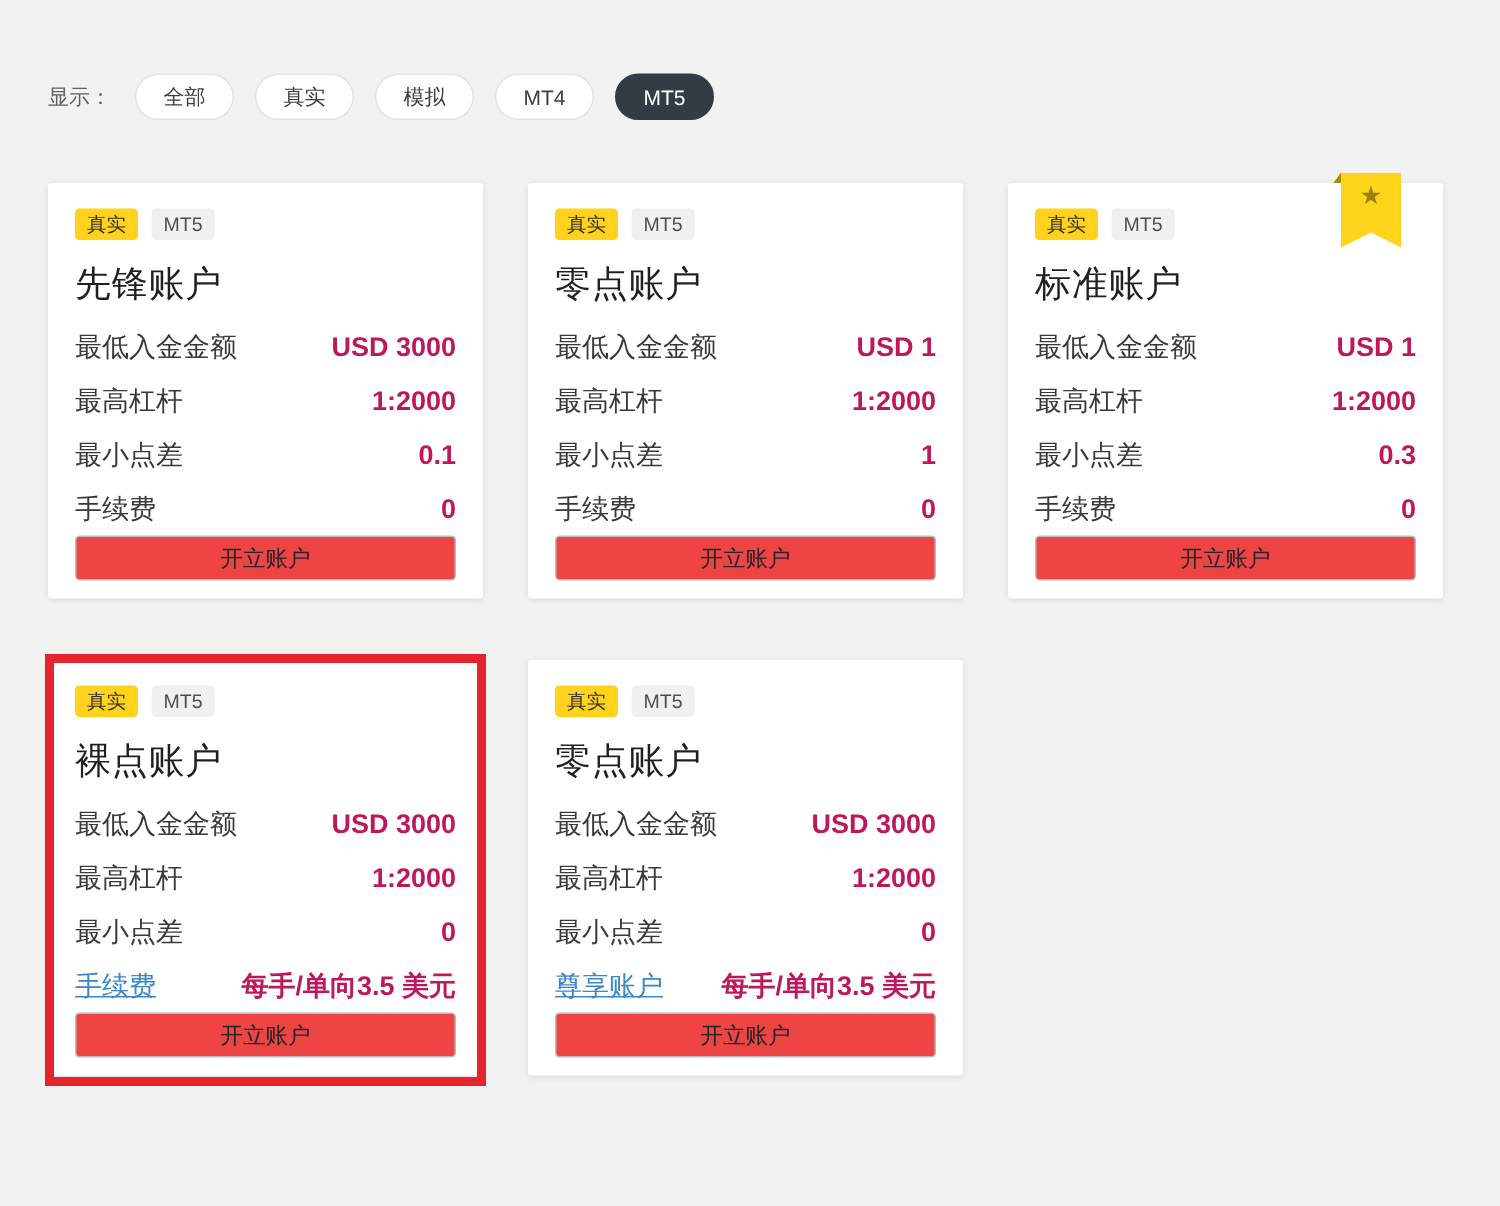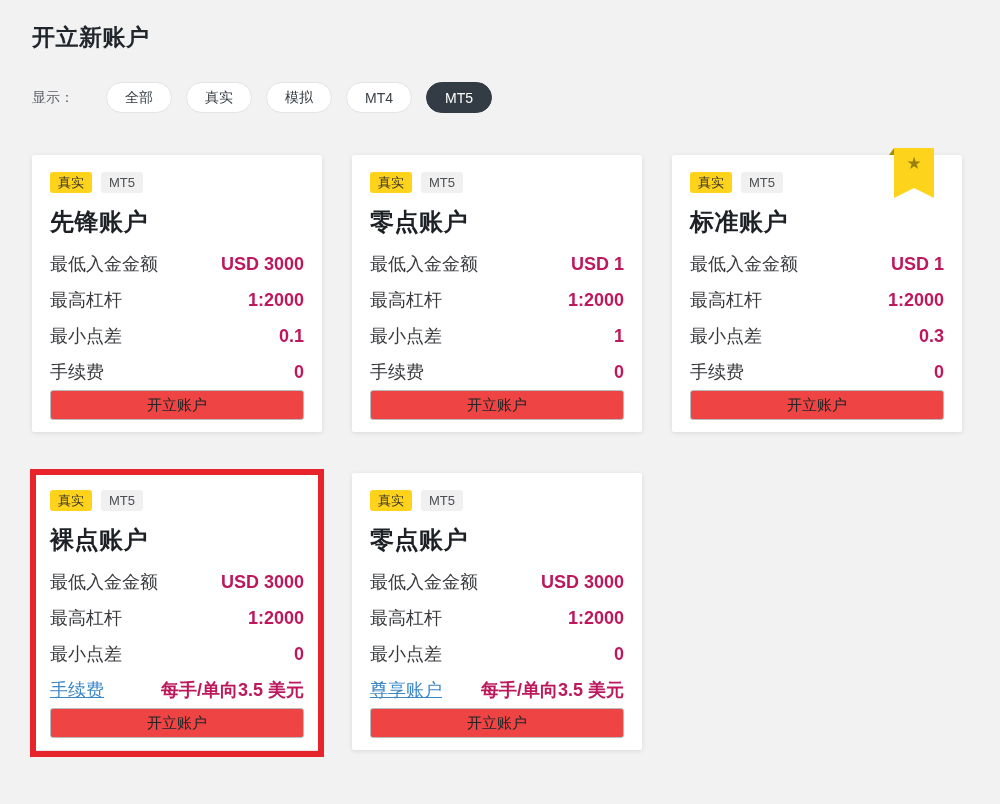--- a/index.html
+++ b/index.html
@@ -25,21 +25,21 @@
 
   
   .filters {
     margin-top: 29px;
     display: flex;
     align-items: center;
   }
   .filters-label {
     font-size: 14px;
     color: #5b6066;
-    margin-right: 32px;
+    margin-right: 16px;
   }
   .pill {
     display: inline-flex;
     align-items: center;
     justify-content: center;
     min-width: 64px;
     height: 31px;
     padding: 0 18px;
     margin-right: 14px;
     background: #ffffff;
@@ -81,21 +81,21 @@
     line-height: 15px;
     padding: 3px 8px;
     border-radius: 3px;
     margin-right: 9px;
   }
   .badge-real { background: #ffd31c; color: #33302a; }
   .badge-platform { background: #f0f0f1; color: #4a4f54; }
 
   .card-title {
     font-size: 24px;
-    font-weight: 700;
+    font-weight: 400;
     color: #1d2126;
     margin: 13px 0 8px 0;
     letter-spacing: 0.5px;
   }
   .row {
     display: flex;
     justify-content: space-between;
     align-items: baseline;
     padding: 6px 0;
     font-size: 18px;
@@ -164,21 +164,20 @@
     border: 6px solid #e7242b;
     z-index: 4;
     pointer-events: none;
   }
 </style>
 </head>
 <body>
 
 <div class="page">
 
-  <h1 class="page-title">开立新账户</h1>
 
   <div class="filters">
     <span class="filters-label">显示：</span>
     <button class="pill">全部</button>
     <button class="pill">真实</button>
     <button class="pill">模拟</button>
     <button class="pill">MT4</button>
     <button class="pill selected">MT5</button>
   </div>
 

